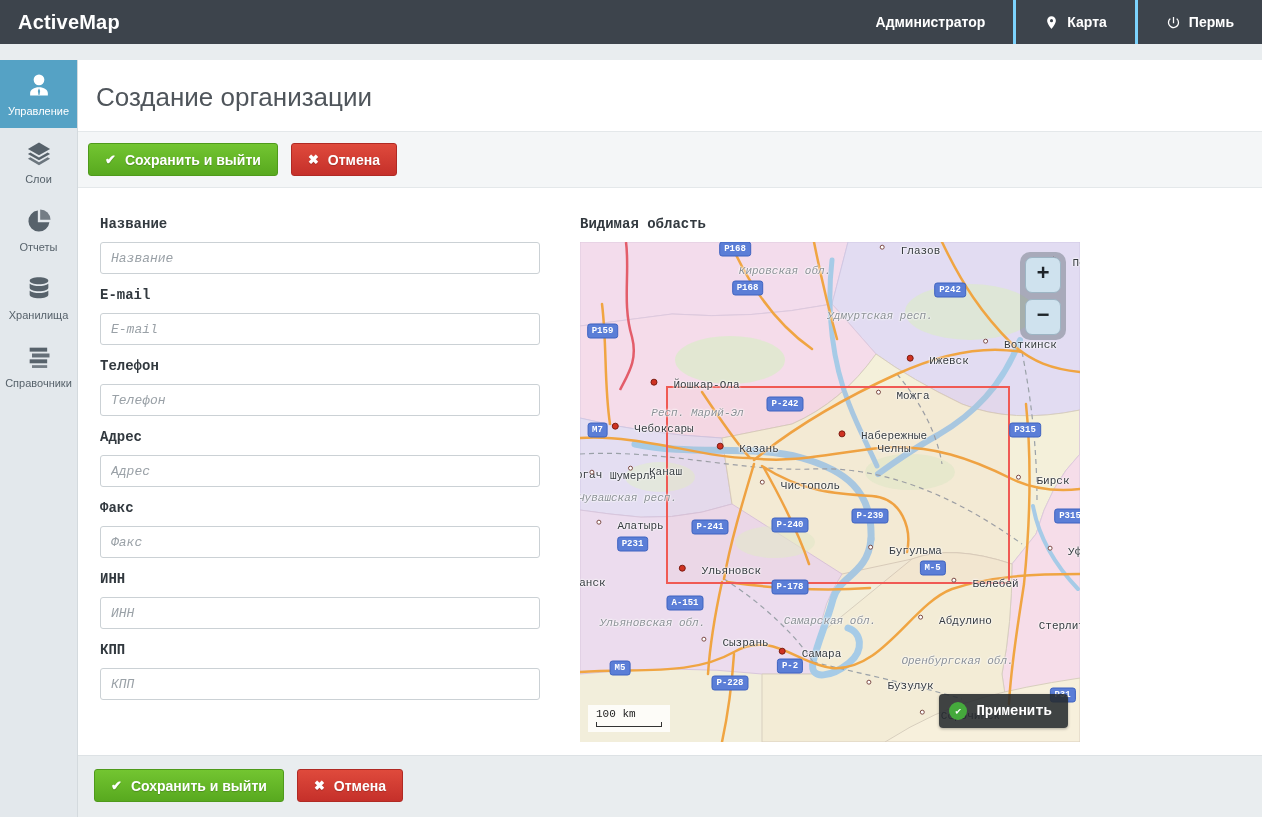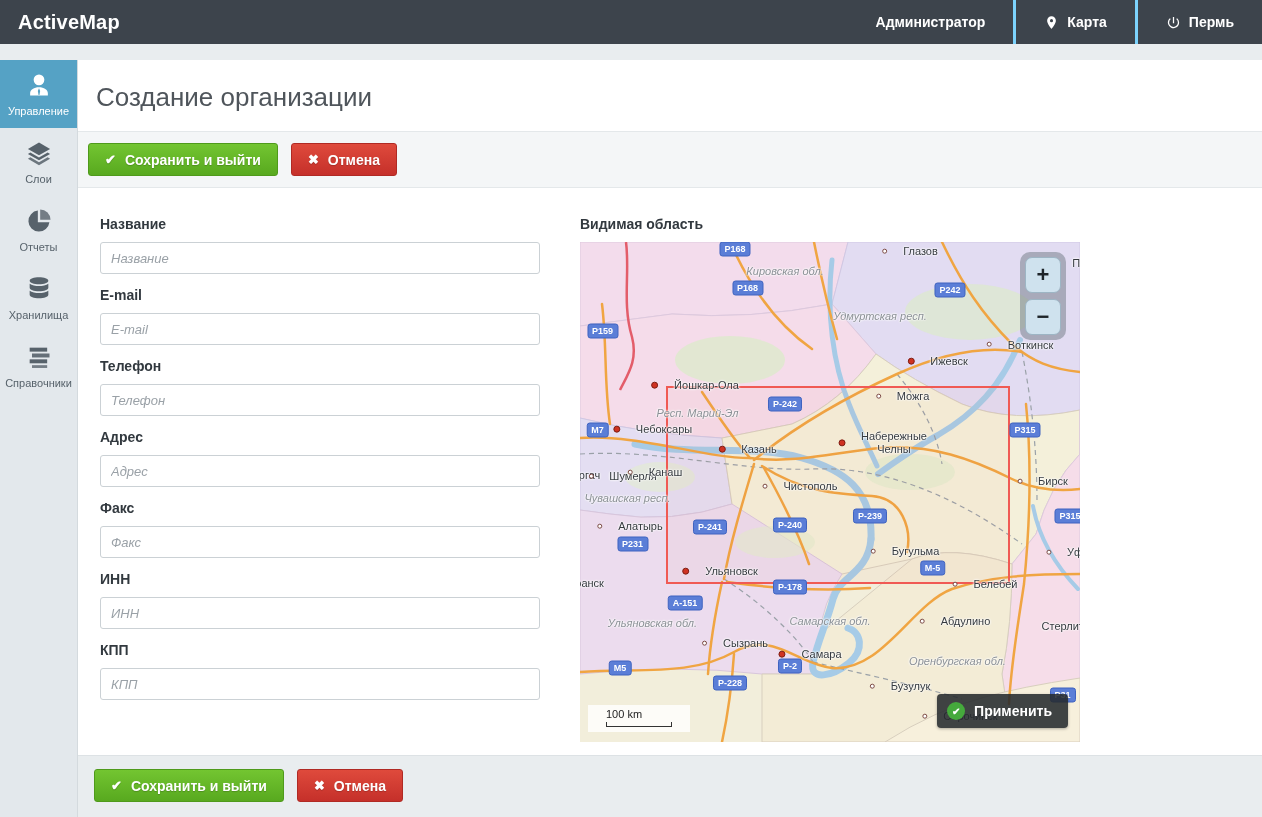--- a/index.html
+++ b/index.html
@@ -23,50 +23,50 @@
   .main { position:absolute; left:78px; top:60px; right:0; bottom:0; display:flex; flex-direction:column; background:#fff; }
   .page-header { padding:22px 20px 18px 18px; background:#fff; }
   .page-title { font-size:26px; color:#4f555b; font-weight:normal; }
   .toolbar { background:#f4f6f7; border-top:1px solid #e4e8ea; border-bottom:1px solid #e4e8ea; padding:11px 0 11px 10px; display:flex; gap:13px; }
 
   .btn { display:inline-flex; align-items:center; gap:9px; font-family:inherit; font-weight:bold; color:#fff; font-size:14px; padding:0 16px; height:33px; border-radius:3px; cursor:pointer; }
   .btn .btn-icon { font-size:13px; line-height:1; }
   .btn-green { background:linear-gradient(#73c531,#58a91f); border:1px solid #4f9a1b; text-shadow:0 1px 1px rgba(0,0,0,.2); }
   .btn-red   { background:linear-gradient(#df4a3c,#c5302a); border:1px solid #b02a24; text-shadow:0 1px 1px rgba(0,0,0,.2); }
 
-  .content { flex:1; background:#fff; display:flex; padding:28px 0 0 22px; }
+  .content { flex:1; background:#fff; display:flex; padding:28px 0 0 22px;font-family:Liberation Mono, monospace; }
   .form-col { width:462px; flex:none; }
   .field { margin-bottom:13px; }
   .field-label { display:block; font-weight:bold; font-size:14px; color:#32393f; margin-bottom:10px; }
   .field-input { width:440px; height:32px; border:1px solid #cbd1d5; border-radius:3px; padding:0 10px; font-size:13px; color:#333; font-family:inherit; background:#fff; }
   .field-input::placeholder { color:#9aa1a7; font-style:italic; }
 
   .map-col { margin-left:18px; }
   .map-section-label { font-weight:bold; font-size:14px; color:#32393f; margin-bottom:10px; display:block; }
   .map-box { position:relative; width:500px; height:500px; overflow:hidden; background:#f2eedb; }
   .map-box > svg.map-bg { position:absolute; inset:0; z-index:0; }
 
   .selection-rect { position:absolute; border:2px solid #f05a54; background:rgba(240,90,84,.04); z-index:2; }
 
   .map-labels { position:absolute; inset:0; z-index:3; }
-  .map-label { position:absolute; transform:translate(-50%,-50%); display:flex; align-items:center; gap:16px; font-size:11px; color:#353a3f; line-height:1.15;
+  .map-label { position:absolute; transform:translate(-50%,-50%); display:flex; gap:16px; font-size:11px; color:#353a3f; line-height:1.15;
                text-shadow:0 0 2px #fff, 0 0 2px #fff, 0 0 3px #fff; }
   .map-label span.txt { white-space:pre-line; text-align:center; }
   .map-label.region { font-style:italic; color:#8b9096; }
   .map-label .dot { width:5px; height:5px; border-radius:50%; background:#fff; border:1.5px solid #7c4a44; flex:none; }
   .map-label .dot.major { width:7px; height:7px; background:#cf3222; border:1px solid #7e1d12; }
   .road-badge { position:absolute; transform:translate(-50%,-50%); background:#5b7ed7; color:#fff; font-size:9px; font-weight:bold; padding:1px 4px 2px; border-radius:3px; border:1px solid #3f63c0; z-index:3; white-space:nowrap; }
 
   .zoom-ctl { position:absolute; top:10px; right:14px; width:46px; padding:5px; background:rgba(110,120,130,.5); border-radius:10px; display:flex; flex-direction:column; gap:6px; z-index:5; }
   .zoom-btn { height:36px; background:#cfe2ee; border:1px solid #9db5c4; border-radius:7px; font-size:22px; font-weight:bold; color:#1e2429; display:flex; align-items:center; justify-content:center; cursor:pointer; line-height:1; }
 
   .apply-btn { position:absolute; right:12px; bottom:14px; background:rgba(38,42,46,.88); color:#fff; font-weight:bold; font-size:14px; padding:0 16px 0 10px; height:34px; border-radius:4px; display:flex; gap:9px; align-items:center; cursor:pointer; z-index:6; box-shadow:0 1px 3px rgba(0,0,0,.3); }
   .apply-check { width:18px; height:18px; border-radius:50%; background:#45a93c; display:flex; align-items:center; justify-content:center; font-size:10px; color:#fff; flex:none; }
 
-  .scale-bar { position:absolute; left:8px; bottom:10px; background:rgba(255,255,255,.8); padding:3px 18px 5px; z-index:5; }
+  .scale-bar { position:absolute; left:8px; bottom:10px; background:rgba(255,255,255,.8); padding:3px 8px 5px; z-index:5; }
   .scale-text { font-size:11px; color:#222; display:block; margin-bottom:2px; }
   .scale-line { width:66px; height:5px; border:1.5px solid #333; border-top:none; }
 
   .footer { background:#e9edef; border-top:1px solid #dde2e5; padding:13px 0 0 16px; height:62px; display:flex; gap:13px; }
 </style>
 </head>
 <body>
 
 <div class="topbar">
   <div class="brand">ActiveMap</div>

